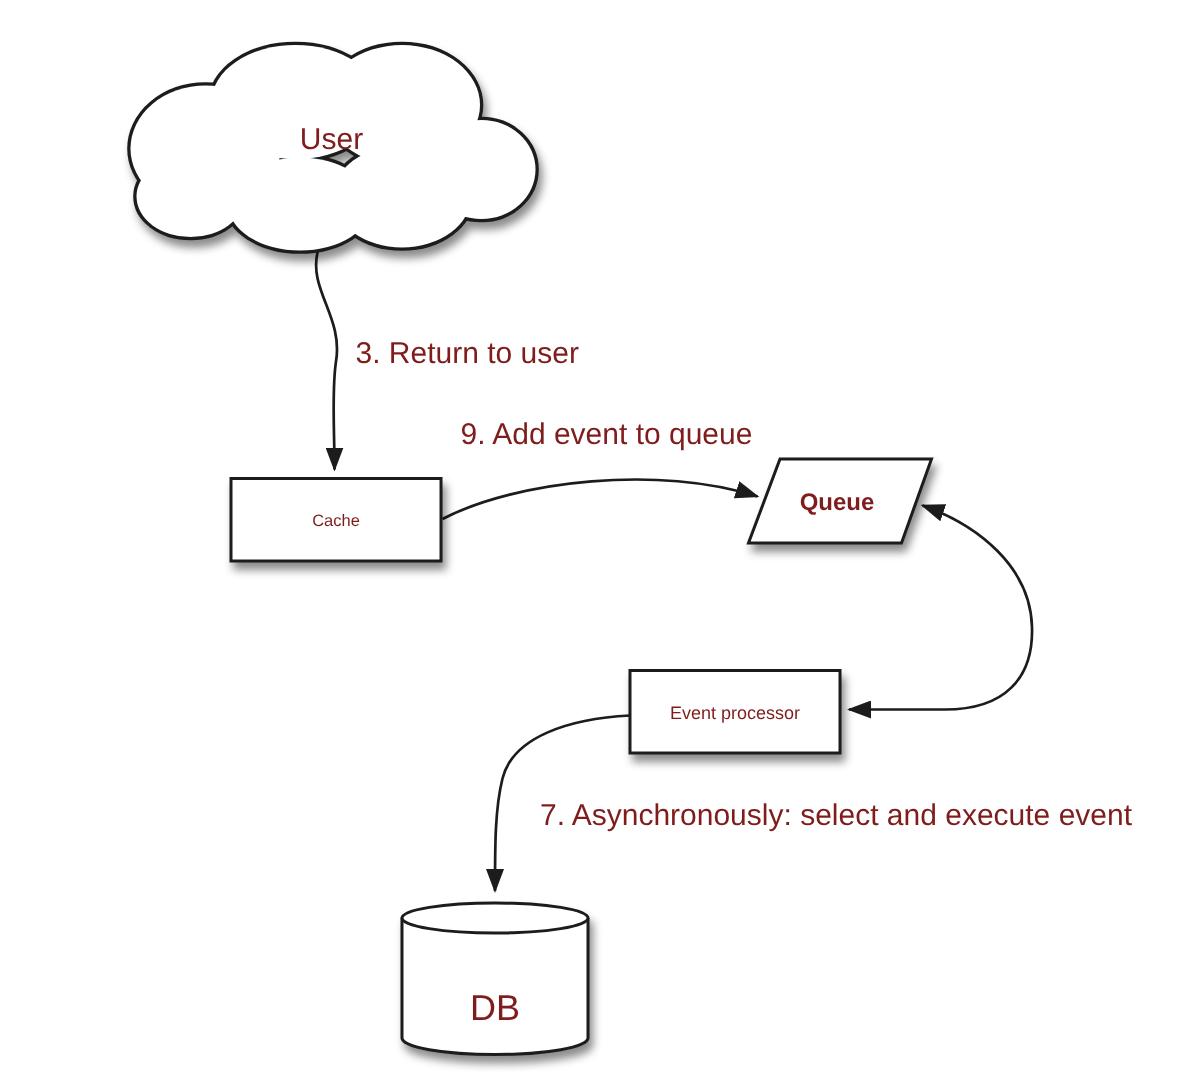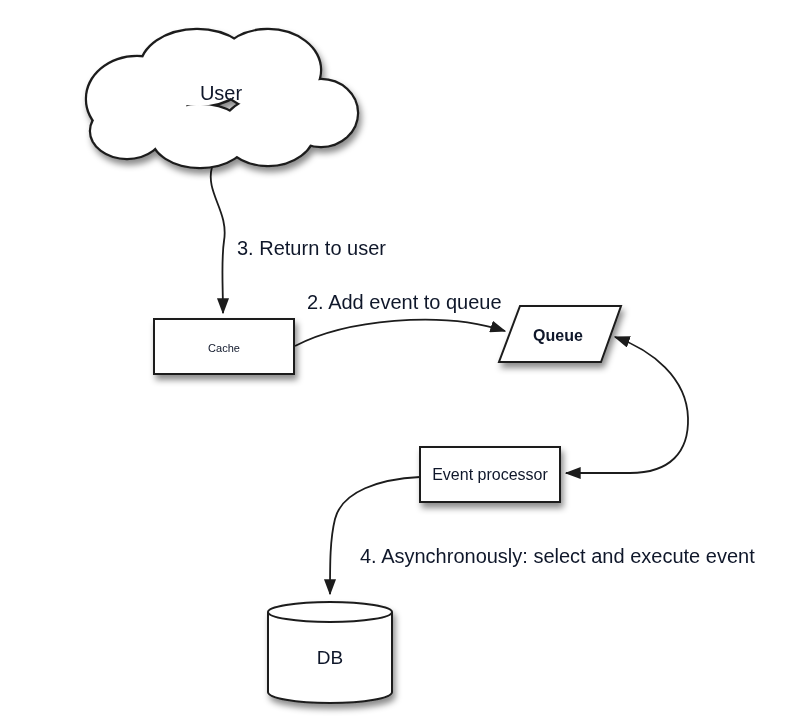--- a/index.html
+++ b/index.html
@@ -15,37 +15,36 @@
     font-family: "Liberation Sans", sans-serif;
     overflow: hidden;
   }
   .stage svg {
     position: absolute;
     left: 0;
     top: 0;
   }
   .lbl {
     position: absolute;
-    color: #0f172a;
+    color: #7f1d1d;
     white-space: nowrap;
     line-height: 1;
     user-select: none;
   }
   .node-lbl {
     transform: translate(-50%, -50%);
     font-size: 11px;
   }
   .lbl-user   { font-size: 20px; }
-  .lbl-db     { font-size: 19px; }
+  .lbl-db     { font-size: 24px; margin-top: 16px; }
   .lbl-queue  { font-size: 16px; font-weight: bold; }
-  .lbl-ep     { font-size: 16px; }
+  .lbl-ep     { font-size: 12px; }
   .step-lbl {
     transform: translateY(-50%);
     font-size: 20px;
-    margin-top: 12px;
   }
   .shape-stroke { stroke: #1c1c1c; fill: #ffffff; }
   .edge { stroke: #1c1c1c; stroke-width: 1.8; fill: none; }
 </style>
 </head>
 <body>
 
 <div class="stage">
 
   <svg width="786" height="728" viewBox="0 0 786 728">
@@ -103,19 +102,19 @@
 
   <div class="lbl node-lbl" style="left:224px; top:348px;">Cache</div>
 
   <div class="lbl node-lbl lbl-queue" style="left:558px; top:336px;">Queue</div>
 
   <div class="lbl node-lbl lbl-ep" style="left:490px; top:475px;">Event processor</div>
 
   <div class="lbl node-lbl lbl-db" style="left:330px; top:657px;">DB</div>
 
 
-  <div class="lbl step-lbl" style="left:307px; top:290px;">2. Add event to queue</div>
+  <div class="lbl step-lbl" style="left:307px; top:290px;">9. Add event to queue</div>
 
   <div class="lbl step-lbl" style="left:237px; top:236px;">3. Return to user</div>
 
-  <div class="lbl step-lbl" style="left:360px; top:544px;">4. Asynchronously: select and execute event</div>
+  <div class="lbl step-lbl" style="left:360px; top:544px;">7. Asynchronously: select and execute event</div>
 
 </div>
 
 </body></html>

